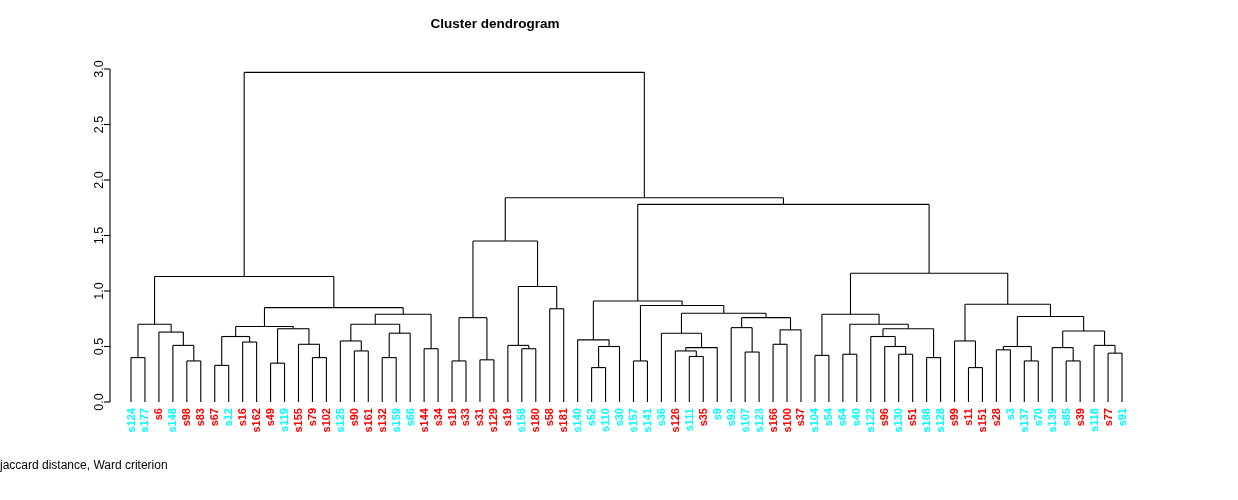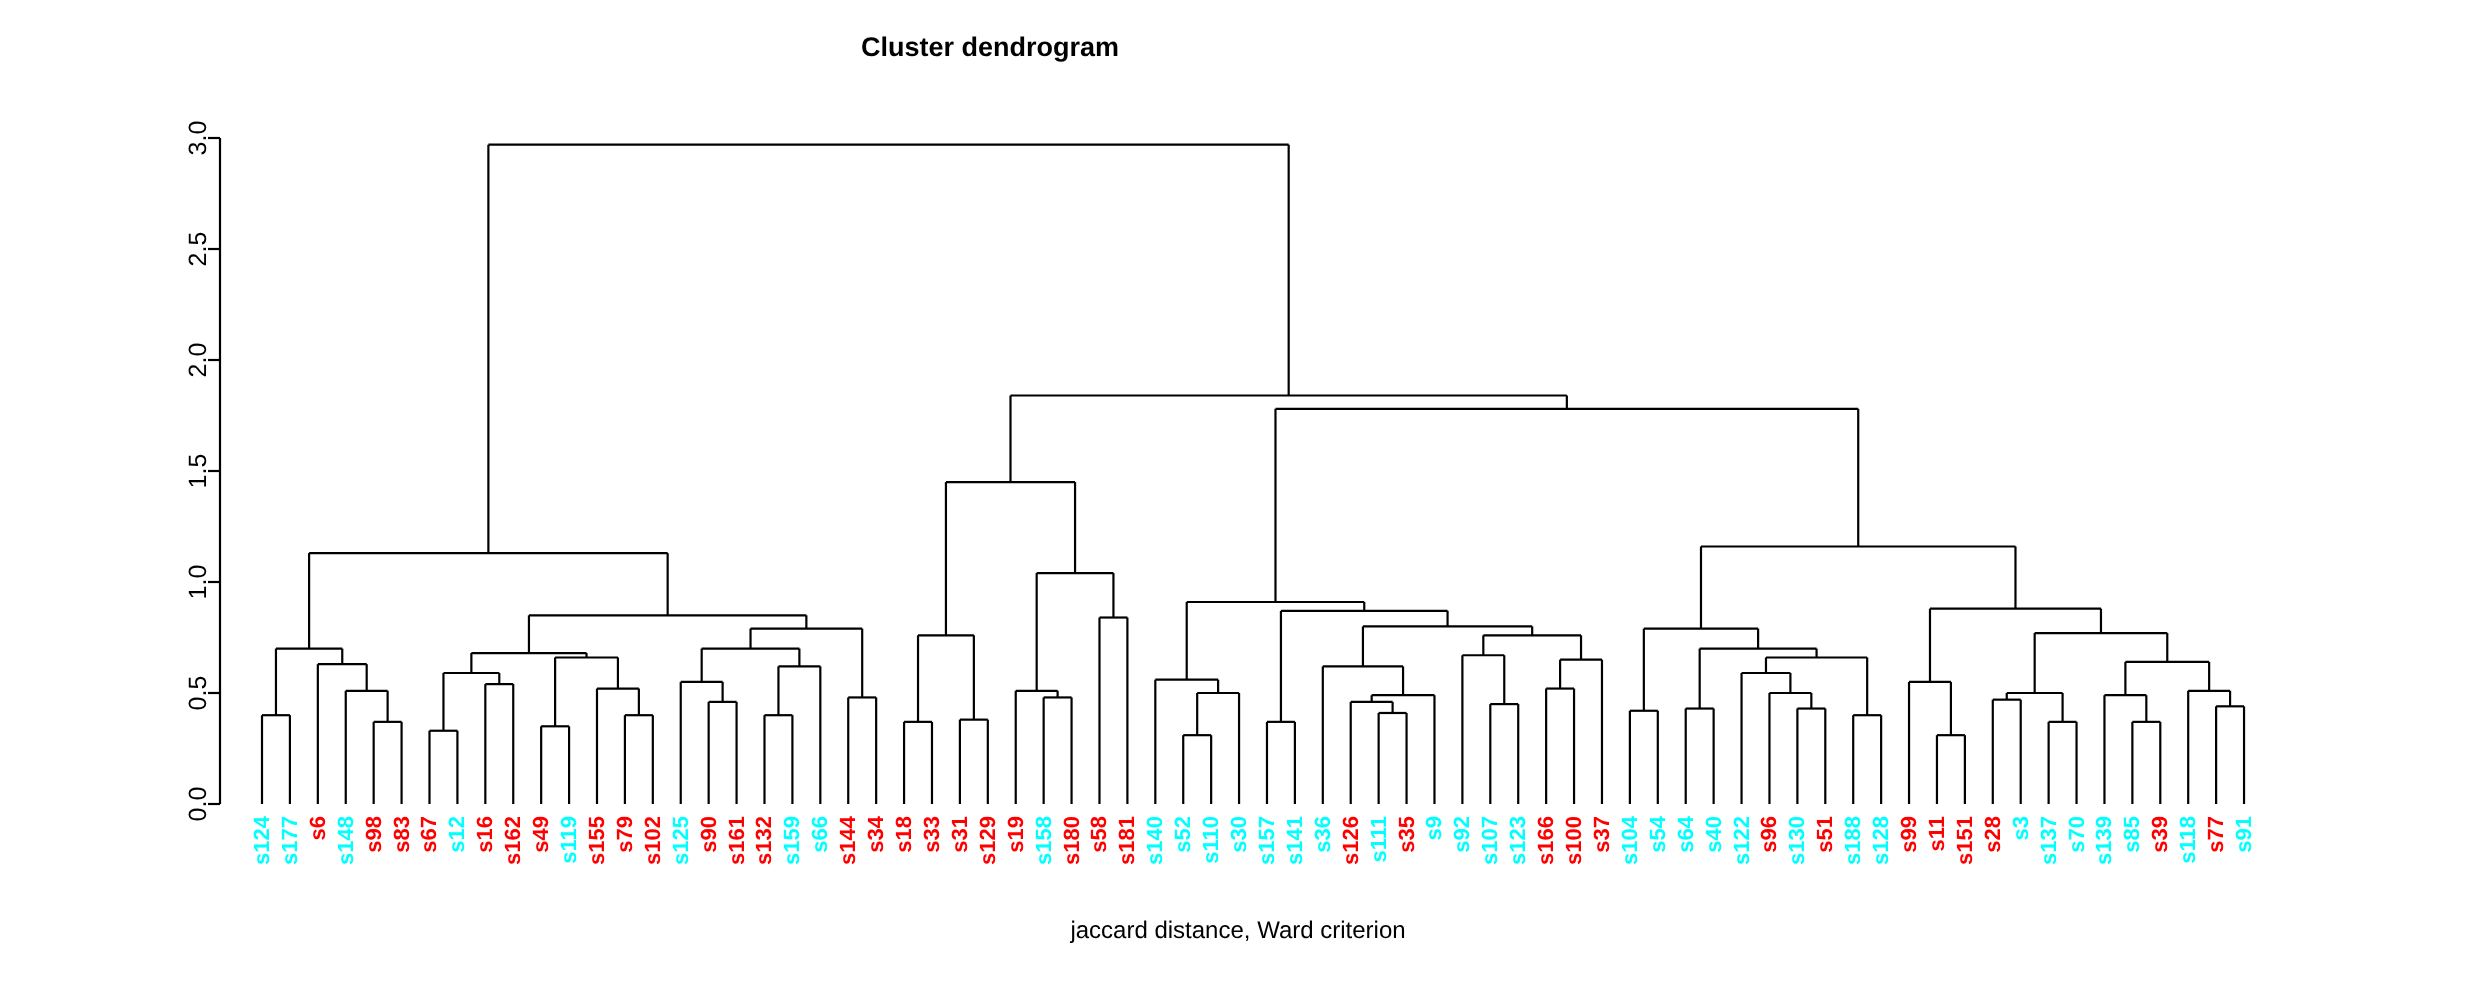--- a/index.html
+++ b/index.html
@@ -1,20 +1,20 @@
 <!DOCTYPE html>
 <html><head>
 <meta charset="utf-8">
 <style>
   html,body{margin:0;padding:0;background:#ffffff;}
   #stage{position:relative;width:1238px;height:500px;background:#fff;overflow:hidden;
          font-family:"Liberation Sans", sans-serif;}
   #plot-title{position:absolute;left:0;top:16px;width:990px;text-align:center;
               font-size:13.5px;font-weight:bold;color:#000;}
-  #plot-caption{position:absolute;left:0;top:458px;width:1238px;text-align:center;
+  #plot-caption{position:absolute;left:0;top:458px;width:1238px;text-align:left;
                font-size:12px;color:#000;}
   svg text{font-family:"Liberation Sans", sans-serif;}
 </style>
 </head>
 <body>
 
 <div id="stage">
   <div id="plot-title">Cluster dendrogram</div>
   <svg id="plot" width="1238" height="500" viewBox="0 0 1238 500">
       <g>

